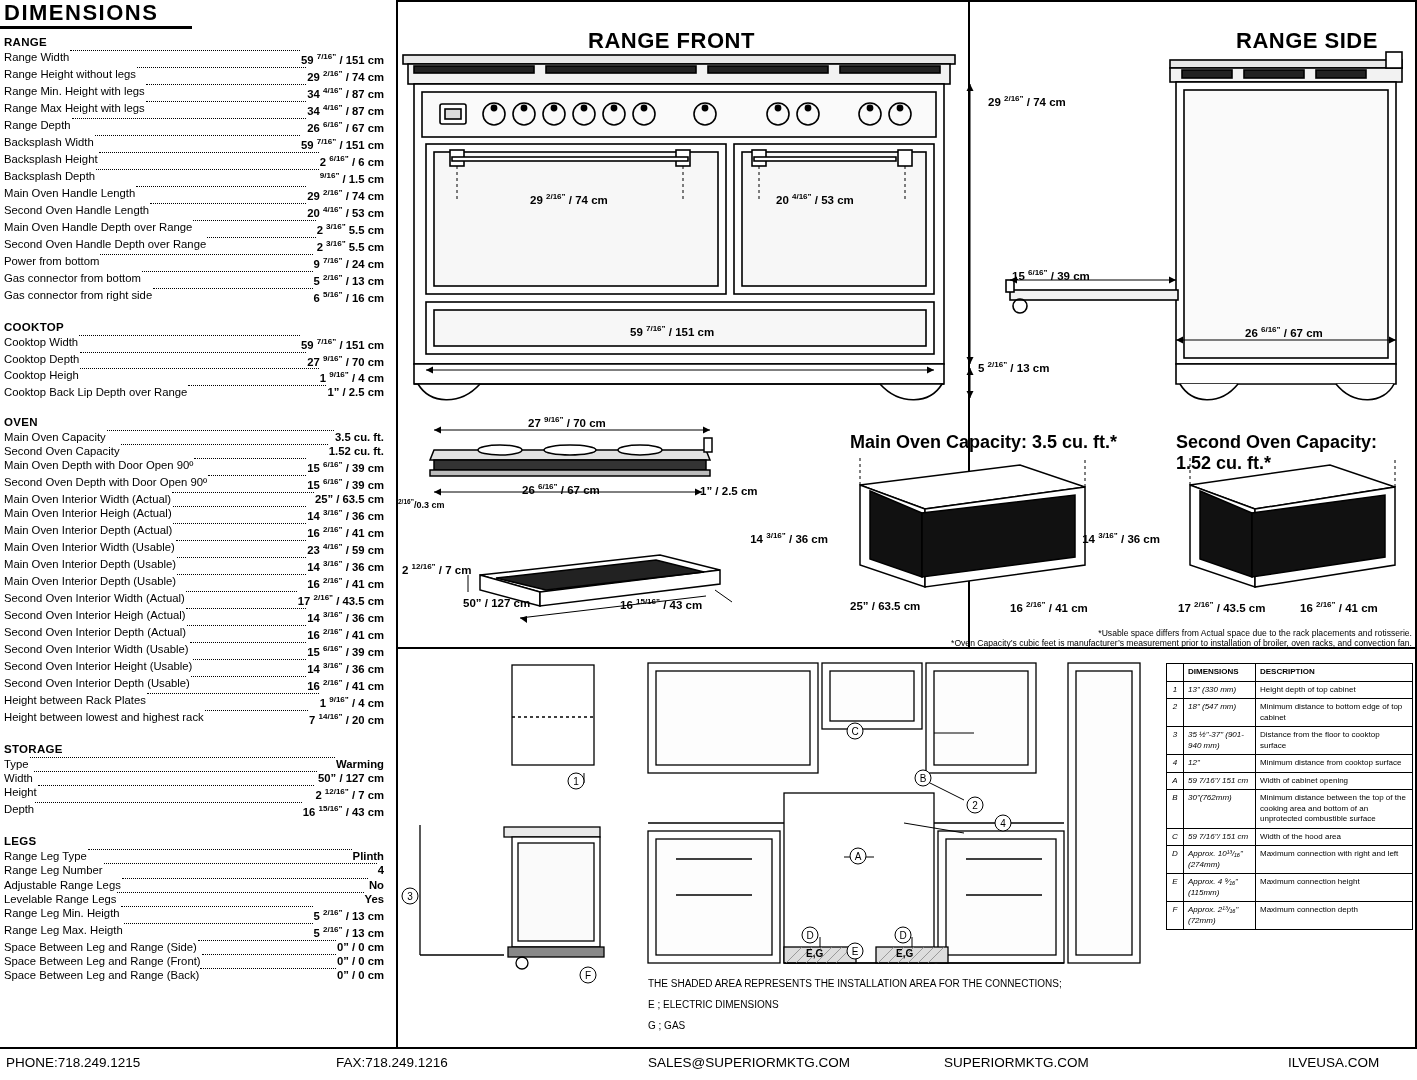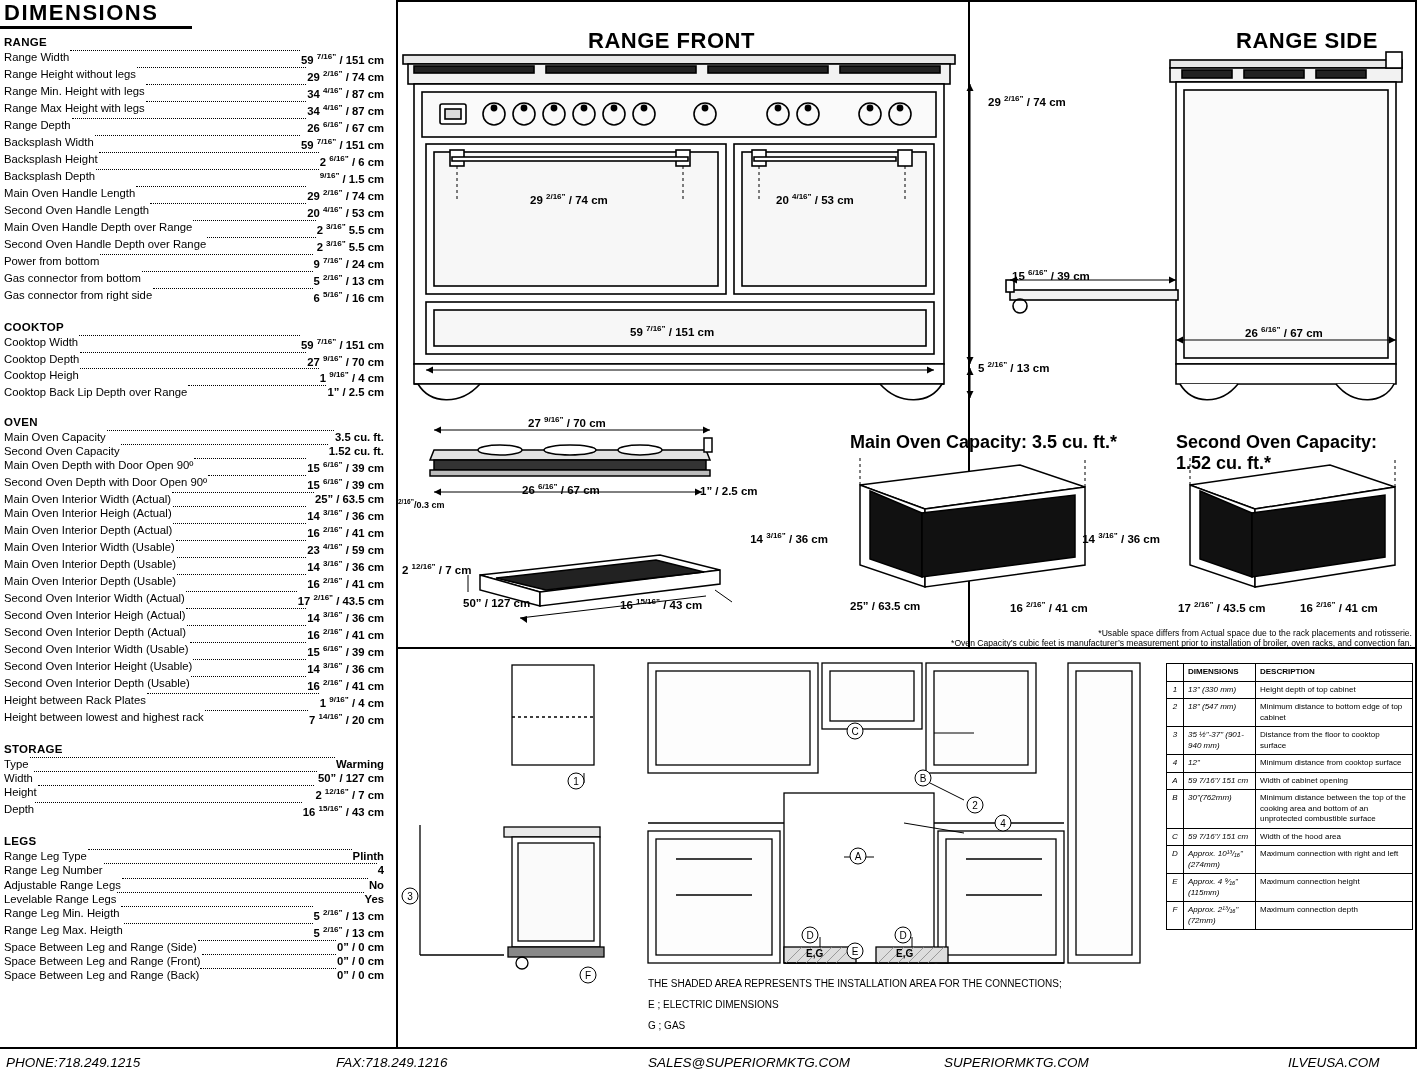--- a/index.html
+++ b/index.html
@@ -68,21 +68,21 @@
   }
   .dimtable th, .dimtable td {
     border:1px solid #000; padding:3px 4px; vertical-align:top; text-align:left;
     line-height:10.5px;
   }
   .dimtable th { font-weight:bold; font-size:8px; }
   .dimtable td.idx { width:17px; text-align:center; font-style:italic; }
   .dimtable td.dimcol { width:72px; font-style:italic; }
 
   
-  .footer { position:absolute; left:0; top:1052px; width:1417px; height:28px; font-size:13.5px;font-style:italic; }
+  .footer { position:absolute; left:0; top:1052px; width:1417px; height:28px; font-size:13.5px; }
   .footer span { position:absolute; top:3px; }
 
   
   .conn-note { position:absolute; font-size:10px; }
   svg { position:absolute; overflow:visible; }
 </style>
 </head>
 <body>
 
 <div class="page">

